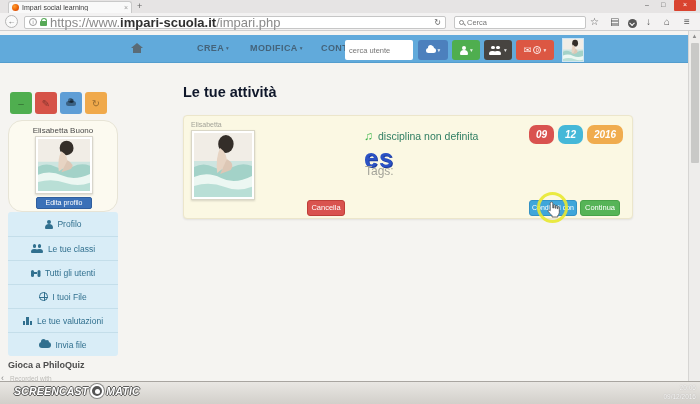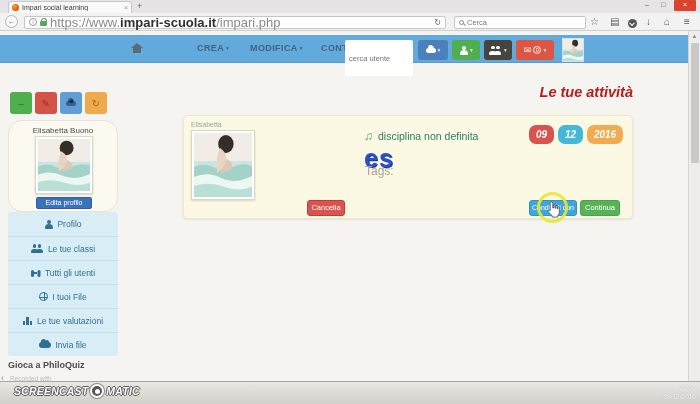--- a/index.html
+++ b/index.html
@@ -37,21 +37,21 @@
 .sb-up{position:absolute;top:2px;left:0;width:11px;text-align:center;font-size:6px;color:#8a8a8a}
 .sb-thumb{position:absolute;top:12px;left:1.5px;width:8px;height:120px;background:#c9c9c7;border-radius:1px}
 
 
 .siteheader{position:absolute;left:0;top:35px;width:688px;height:28px;background:#61aadb;border-bottom:1px solid #539dce}
 .house{position:absolute;width:12px;height:11px}
 .house::before{content:"";position:absolute;top:0;left:0;border-left:6px solid transparent;border-right:6px solid transparent;border-bottom:5px solid #5a6b76}
 .house::after{content:"";position:absolute;top:5px;left:2px;width:8px;height:5px;background:#5a6b76}
 .navitem{position:absolute;top:8px;font-size:9px;font-weight:bold;color:#44637a;letter-spacing:.4px;display:flex;align-items:center;gap:2px}
 .navcaret{font-size:5.5px;color:#44637a}
-.navsearch{position:absolute;left:345px;top:5px;width:68px;height:36px;background:#fff;border-radius:2px;padding:0 4px;display:flex;align-items:center}
+.navsearch{position:absolute;left:345px;top:5px;width:68px;height:20px;background:#fff;border-radius:2px;padding:0 4px;display:flex;align-items:center}
 .navsearch input{color:#555}
 .hbtn{position:absolute;top:5px;height:20px;border-radius:3px;display:flex;align-items:center;justify-content:center;gap:2px;color:#fff}
 .hcaret{font-size:5.5px;color:rgba(255,255,255,.85)}
 .mailbadge{width:8px;height:8px;border:1px solid rgba(255,255,255,.9);border-radius:50%;font-size:5.5px;line-height:6px;text-align:center;color:#fff}
 .havatar{position:absolute;left:562px;top:3px;width:22px;height:24px;border:1px solid rgba(255,255,255,.7);overflow:hidden}
 
 
 .icp{position:relative;display:inline-block;width:9px;height:9px}
 .icp::before{content:"";position:absolute;top:0;left:50%;margin-left:-2px;width:4px;height:4px;border-radius:50%;background:currentColor}
 .icp::after{content:"";position:absolute;bottom:0;left:50%;margin-left:-4px;width:8px;height:4.5px;border-radius:4px 4px 1px 1px;background:currentColor}
@@ -77,21 +77,21 @@
 .profilecard{position:absolute;left:8px;top:120px;width:110px;height:92px;background:#fcfaf0;border:1px solid #e7e4d6;border-radius:14px}
 .pname{position:absolute;top:5px;left:0;width:100%;text-align:center;font-size:8px;color:#4a4a4a}
 .pframe{position:absolute;left:26px;top:15px;width:58px;height:58px;background:#fff;border:1px solid #d9d6cc;padding:2px;box-shadow:0 1px 2px rgba(0,0,0,.15)}
 .editbtn{position:absolute;left:27px;top:76px;width:56px;height:12px;background:#3b71b8;border:1px solid #2f5e9e;border-radius:2px;color:#fff;font-size:7px;text-align:center;line-height:10px}
 .menupanel{position:absolute;left:8px;top:212px;width:110px;height:144px;background:#d9edf7;border-radius:3px;overflow:hidden}
 .mitem{height:24px;display:flex;align-items:center;justify-content:center;gap:4px;color:#31708f;font-size:8.5px;border-top:1px solid rgba(49,112,143,.12)}
 .mitem:first-child{border-top:none}
 .sfooter{position:absolute;left:8px;top:360px;width:110px;font-size:9px;font-weight:bold;color:#4c4c4c}
 
 
-.maintitle{position:absolute;left:183px;top:84px;width:450px;text-align:right;font-size:14.5px;font-weight:bold;font-style:italic;color:#b91c1c}
+.maintitle{position:absolute;left:183px;top:84px;width:450px;text-align:left;font-size:14.5px;font-weight:bold;color:#0f172a}
 .card{position:absolute;left:183px;top:115px;width:450px;height:104px;background:#fbf8e3;border:1px solid #ece6cb;border-radius:4px;box-shadow:0 1px 2px rgba(0,0,0,.08)}
 .cauthor{position:absolute;left:7px;top:5px;font-size:7px;color:#a3a399}
 .cthumb{position:absolute;left:7px;top:14px;width:64px;height:70px;background:#fff;border:1px solid #d9d6c6;padding:2px;box-shadow:0 1px 2px rgba(0,0,0,.15)}
 .crow1{position:absolute;left:180px;top:14px;display:flex;align-items:center;gap:5px}
 .cnote{font-size:12px;color:#3cb54a;line-height:12px}
 .cdisc{font-size:10.5px;color:#2f7e62}
 .clogo{position:absolute;left:180px;top:30px;font-size:25px;font-weight:bold;color:#2b52c4;letter-spacing:1px;text-shadow:1px 1px 0 #1c3a9e;line-height:25px}
 .ctags{position:absolute;left:181px;top:48px;font-size:12px;color:#a3a399}
 .badge{position:absolute;top:9px;height:19px;border-radius:7px;color:#fff;font-size:10px;font-weight:bold;font-style:italic;text-align:center;line-height:19px}
 .cbtn{position:absolute;top:84px;height:16px;border-radius:3px;color:#fff;text-align:center}

